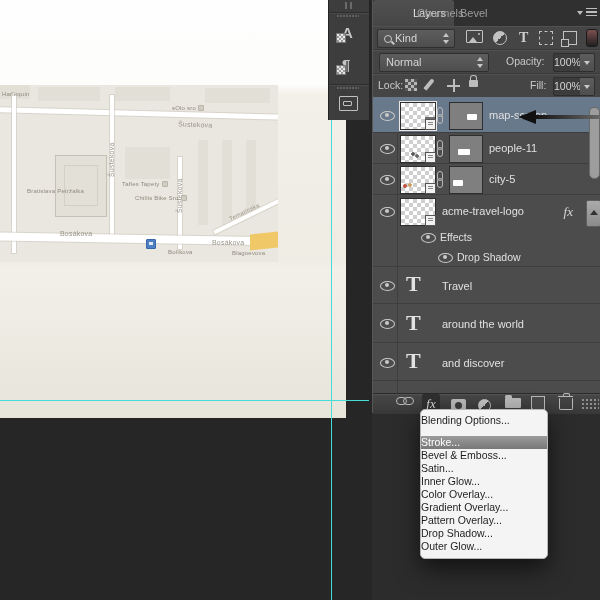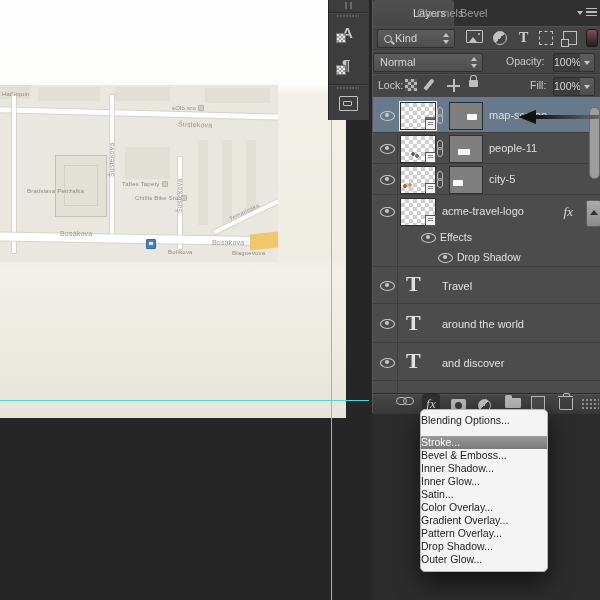--- a/index.html
+++ b/index.html
@@ -270,21 +270,21 @@
         </div>
       <div class="fico" style="left:190px;top:5px;">
           <div class="so-ico"></div>
         </div>
       <div class="fico" style="left:213px;top:3px;">
           <div class="toggle-ico"></div>
         </div>
     </div>
 
     <div class="hdr-row row-blend">
-      <div class="dropdown" style="left:0;top:3px;width:108px;text-align:center;">
+      <div class="dropdown" style="left:6px;top:3px;width:108px;text-align:center;">
         <span style="position:absolute;left:6px;top:0;">Normal</span>
         <span class="updown"></span>
       </div>
       <span class="hlabel" style="left:133px;">Opacity:</span>
       <div class="valbox" style="left:180px;top:3px;">100%</div>
       <div class="valarrow" style="left:207px;top:3px;"></div>
     </div>
 
     <div class="hdr-row row-lock">
       <span class="hlabel" style="left:5px;">Lock:</span>
@@ -421,23 +421,22 @@
     </defs>
     <polygon points="4,12 22,5 22,19" fill="#111"></polygon>
     <rect x="20" y="10" width="68" height="4" fill="url(#ag)"></rect>
   </svg>
 
   <div class="menu">
     <div class="mi">Blending Options...</div>
     <div class="menu-gap"></div>
     <div class="mi hl">Stroke...</div>
     <div class="mi">Bevel &amp; Emboss...</div>
-    <div class="mi">Inner Shadow...</div>
+    <div class="mi">Satin...</div>
     <div class="mi">Inner Glow...</div>
-    <div class="mi">Satin...</div>
     <div class="mi">Color Overlay...</div>
     <div class="mi">Gradient Overlay...</div>
     <div class="mi">Pattern Overlay...</div>
     <div class="mi">Drop Shadow...</div>
     <div class="mi">Outer Glow...</div>
   </div>
 
 </div>
 
 </body></html>

